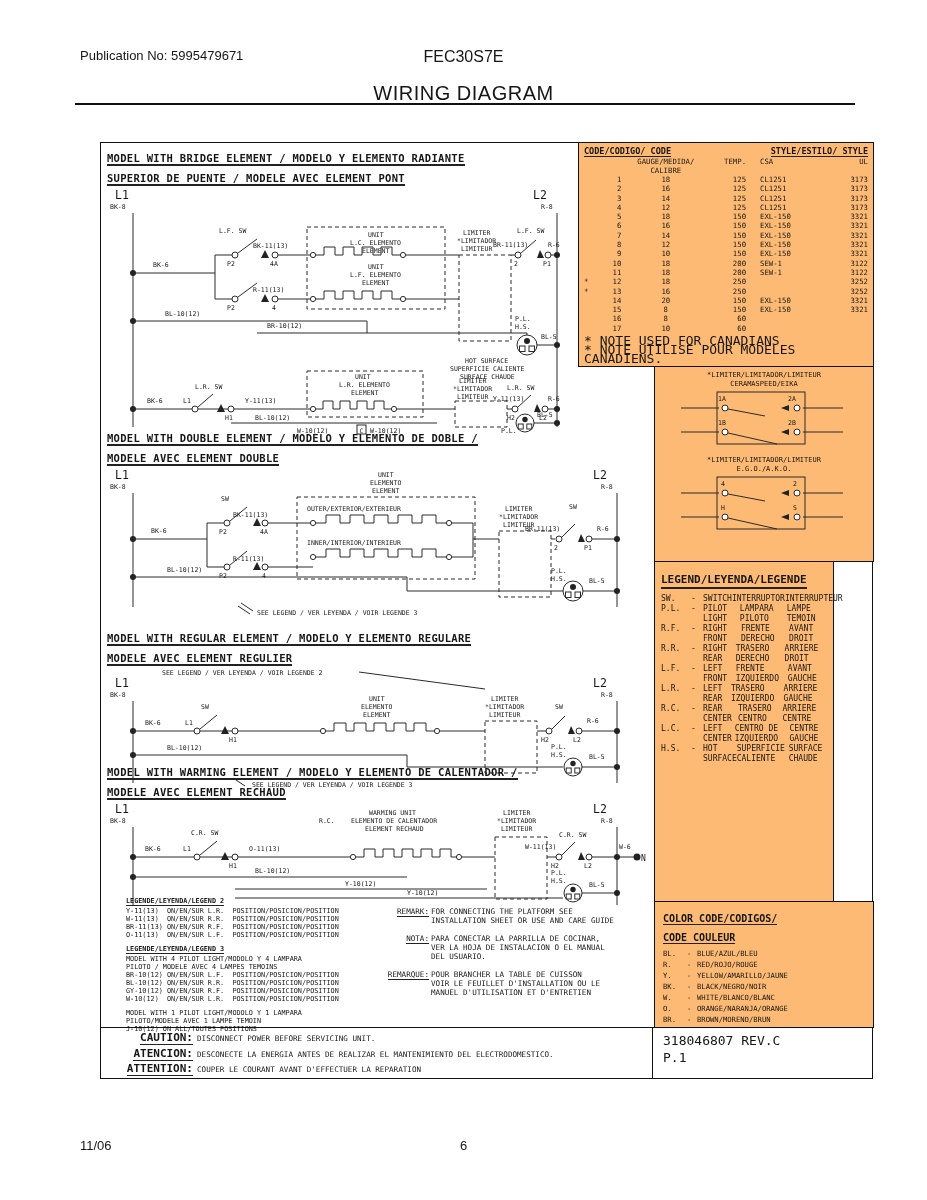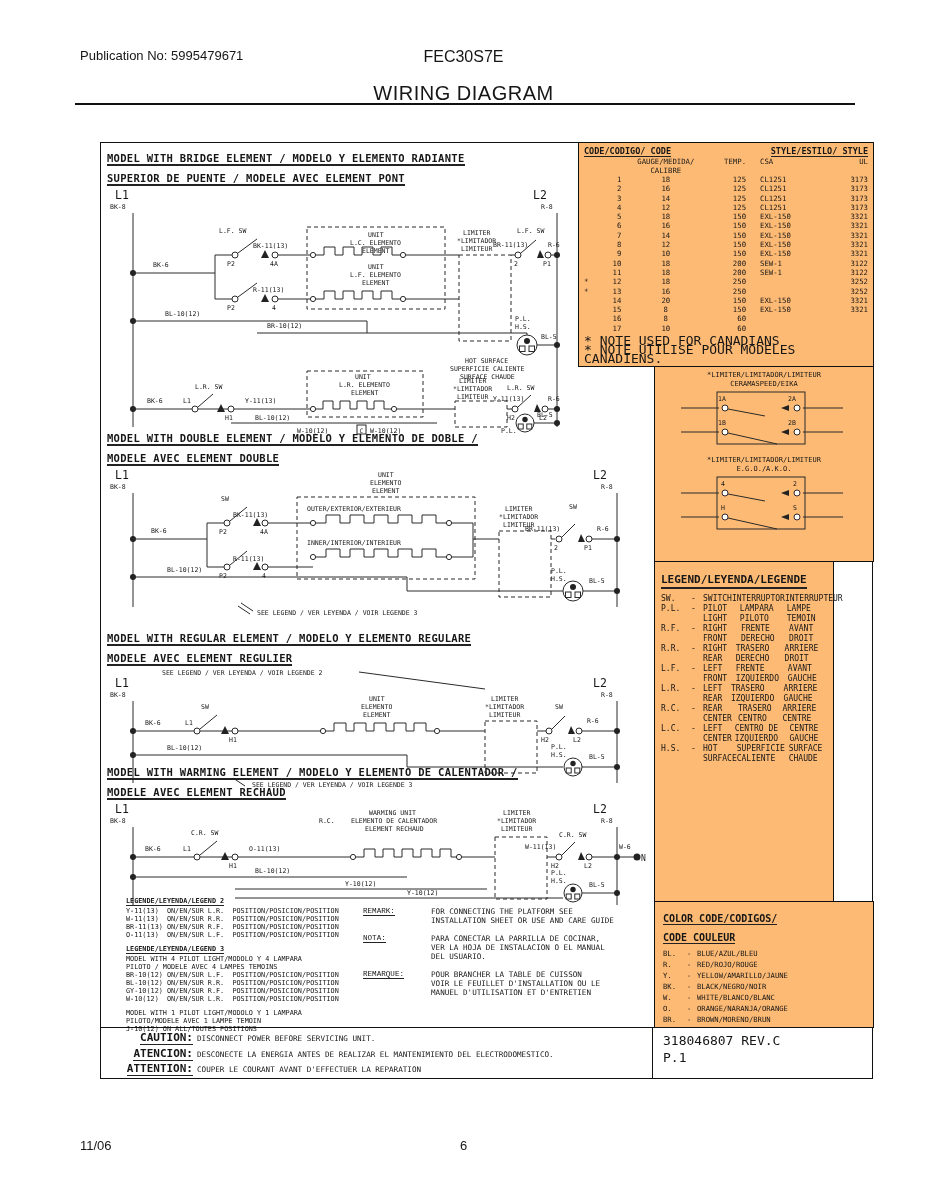--- a/index.html
+++ b/index.html
@@ -54,21 +54,21 @@
   .cc-entry{display:flex;font-size:7.2px;line-height:11px;white-space:nowrap;}
   .cc-abbr{width:24px;flex:none;}
   .cc-sep{width:10px;flex:none;}
   
   #legend23{left:25px;top:754px;width:252px;font-size:6.8px;line-height:8px;}
   .l23-head{font-weight:bold;border-bottom:1px solid #222;display:inline-block;margin-bottom:1px;}
   .l23-line{white-space:pre;}
   .l23-gap{height:6px;}
   #remarks{left:262px;top:764px;width:300px;}
   .rm{display:flex;margin-bottom:9px;font-size:7.6px;line-height:9px;}
-  .rm-label{width:66px;flex:none;margin-right:2px;font-family:Liberation Mono, monospace;}
+  .rm-label{width:66px;flex:none;text-align:right;margin-right:2px;}
   .rm-label span{border-bottom:1px solid #222;}
   .rm-lines{display:flex;flex-direction:column;}
   
   #caution{left:0;top:884px;width:552px;height:51px;border-top:1.6px solid #111;border-right:1.6px solid #111;box-sizing:border-box;padding:3px 6px;}
   .ca{display:flex;align-items:baseline;line-height:14.5px;}
   .ca-label{width:86px;flex:none;text-align:right;font:bold 11px "DejaVu Sans Mono",monospace;margin-right:4px;}
   .ca-label span{border-bottom:1.5px solid #222;}
   .ca-text{font-size:7.6px;}
   #part-box{left:552px;top:884px;width:221px;height:51px;border-top:1.6px solid #111;box-sizing:border-box;padding:4px 10px;font-size:13px;line-height:17px;}
   

